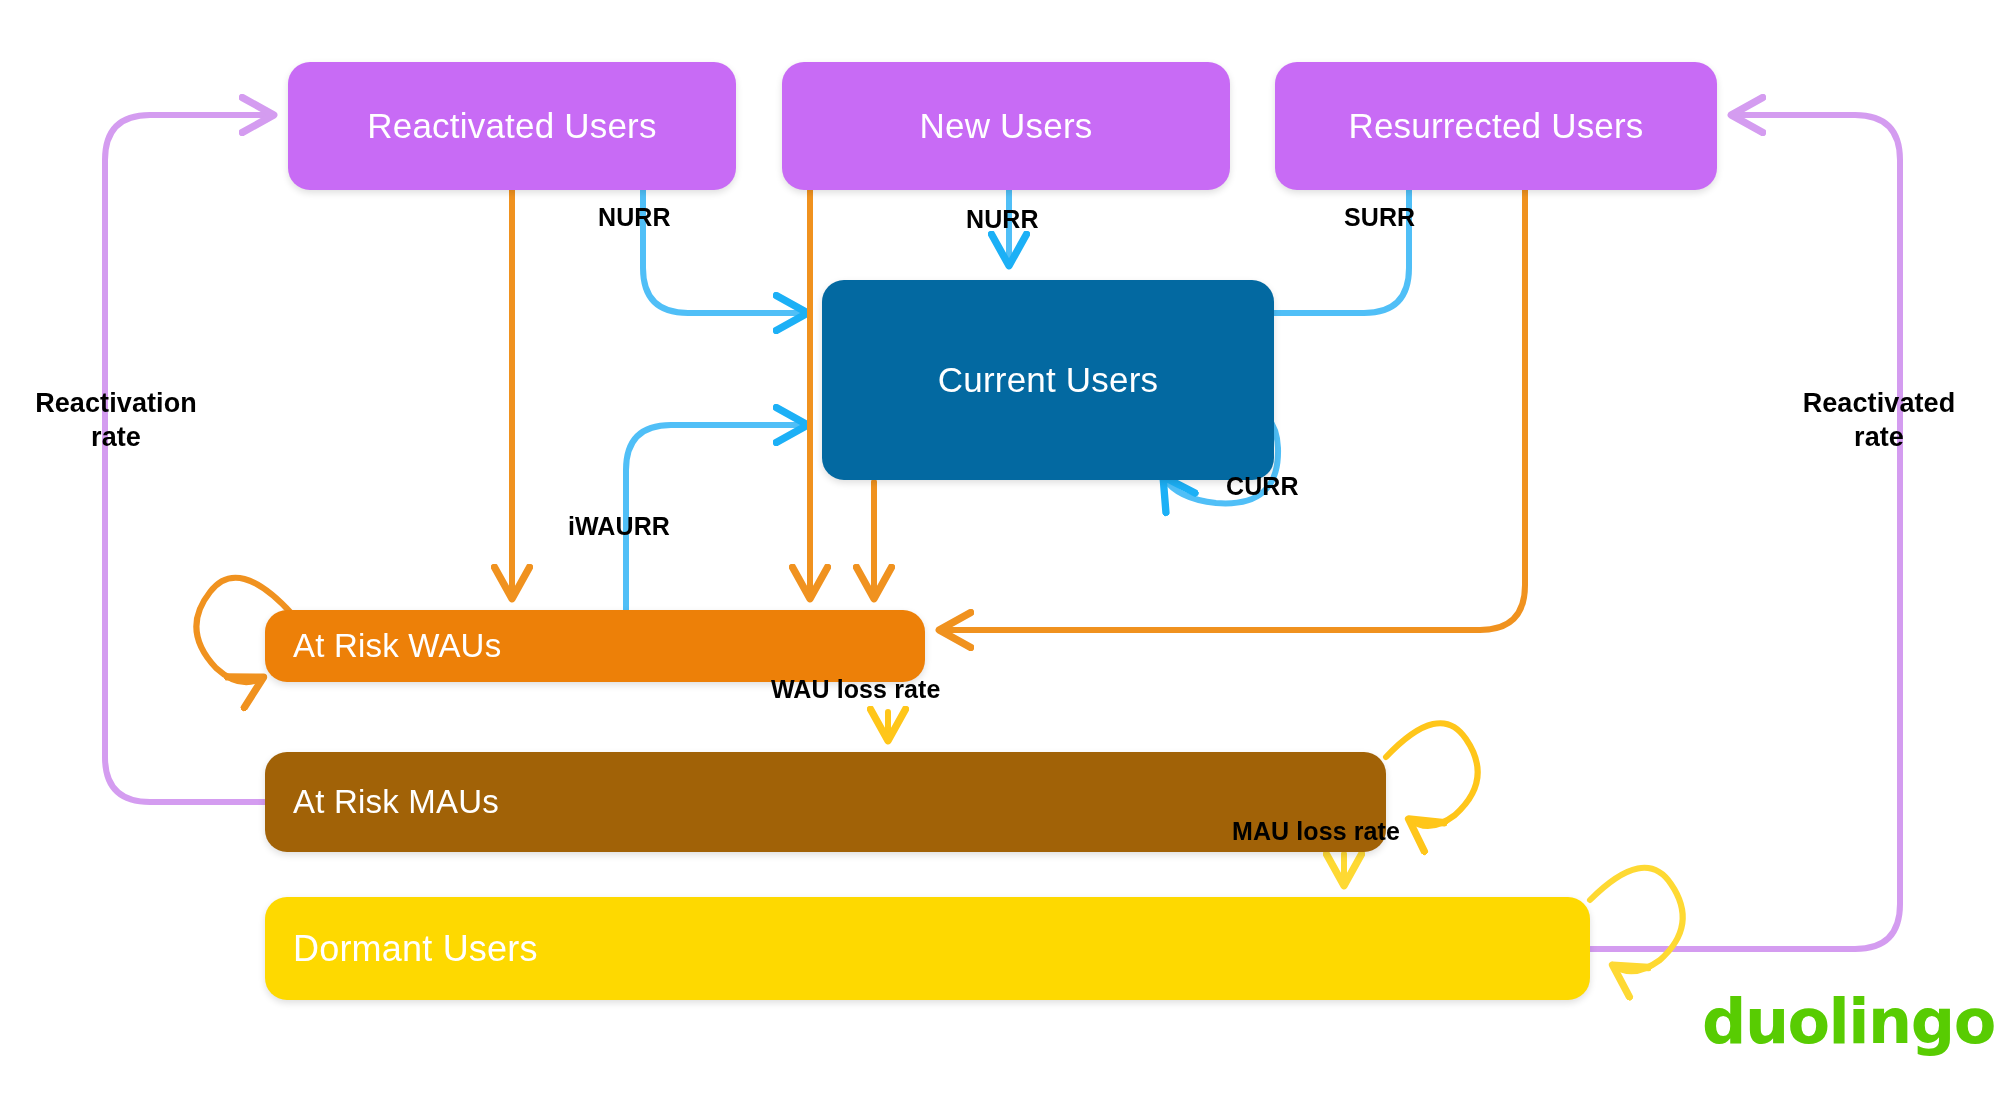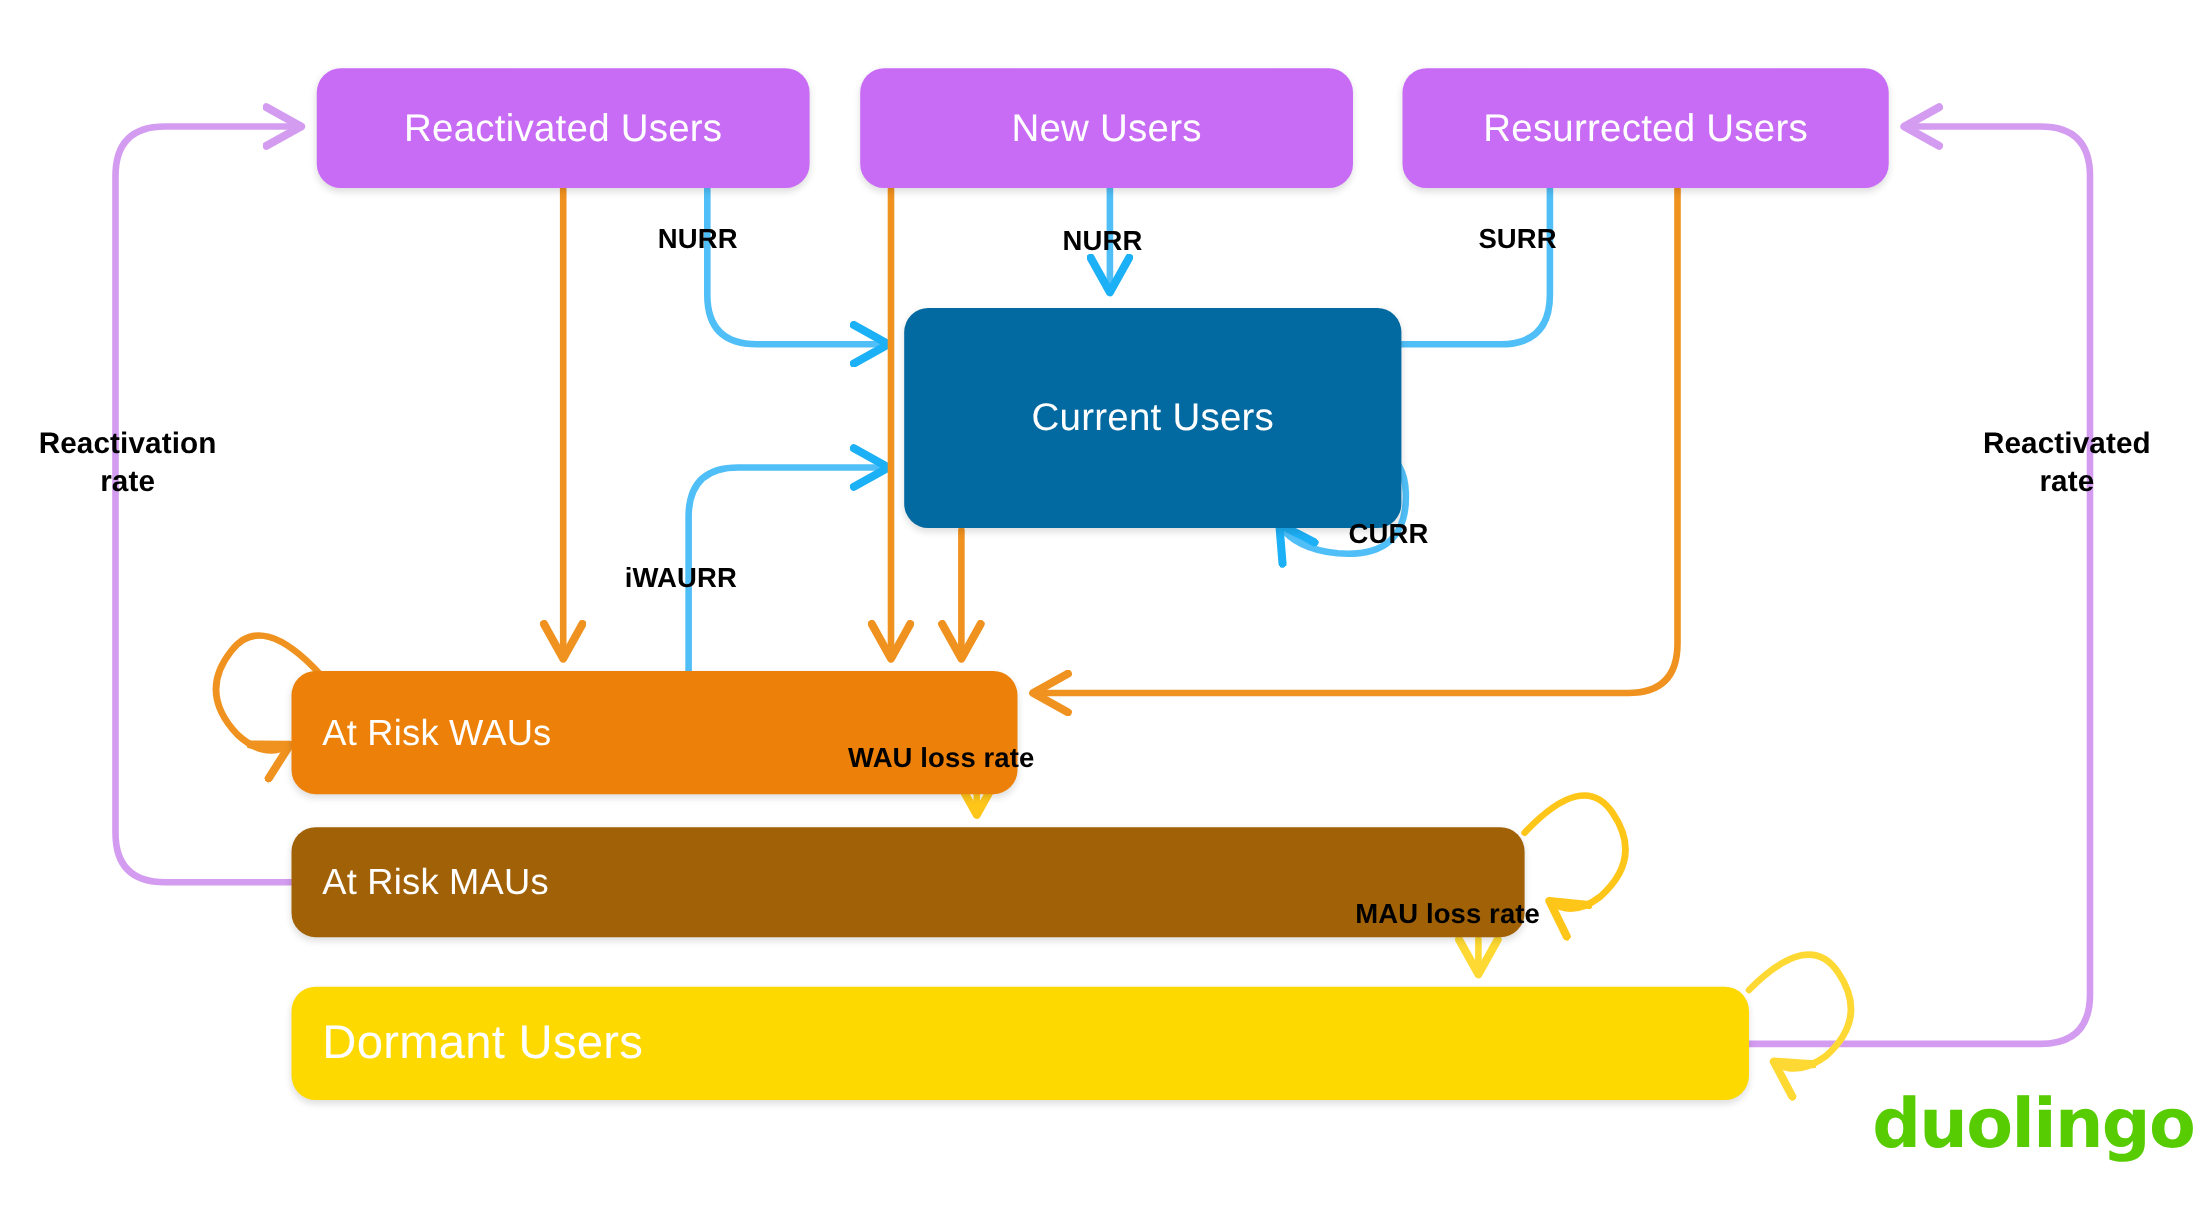--- a/index.html
+++ b/index.html
@@ -47,21 +47,21 @@
     text-align: center;
   }
   .node.leftlabel {
     justify-content: flex-start;
     padding-left: 28px;
   }
 
   
   #node-reactivated, #node-new, #node-resurrected {
     background: #c86bf5;
-    height: 109px;
+    height: 128px;
     font-size: 35px;
   }
   #node-reactivated { left: 288px; top: 62px;  width: 448px; }
   #node-new         { left: 782px; top: 62px;  width: 448px; border-radius: 22px; }
   #node-resurrected { left: 1275px; top: 62px; width: 442px; }
 
   
   #node-current {
     background: #0369a1;
     left: 822px;
@@ -70,40 +70,40 @@
     height: 200px;
     font-size: 35px;
   }
 
   
   #node-atriskwaus {
     background: #ed8008;
     left: 265px;
     top: 610px;
     width: 660px;
-    height: 112px;
+    height: 72px;
     font-size: 33px;
   }
   
   #node-atriskmaus {
     background: #a16207;
     left: 265px;
     top: 752px;
     width: 1121px;
     height: 100px;
     font-size: 33px;
   }
   
   #node-dormant {
     background: #fed900;
     left: 265px;
     top: 897px;
     width: 1325px;
     height: 103px;
-    font-size: 43px;
+    font-size: 36px;
   }
 
   .edge-label {
     position: absolute;
     font-weight: bold;
     color: #000000;
     white-space: nowrap;
     font-size: 25px;
     letter-spacing: 0.1px;
   }

